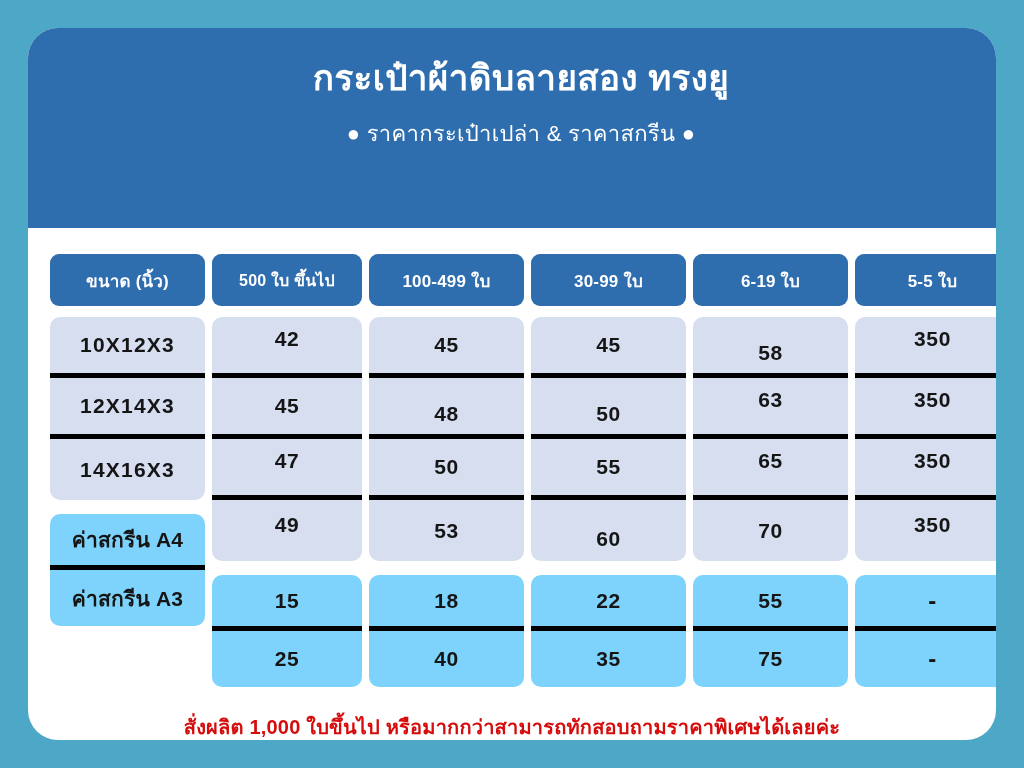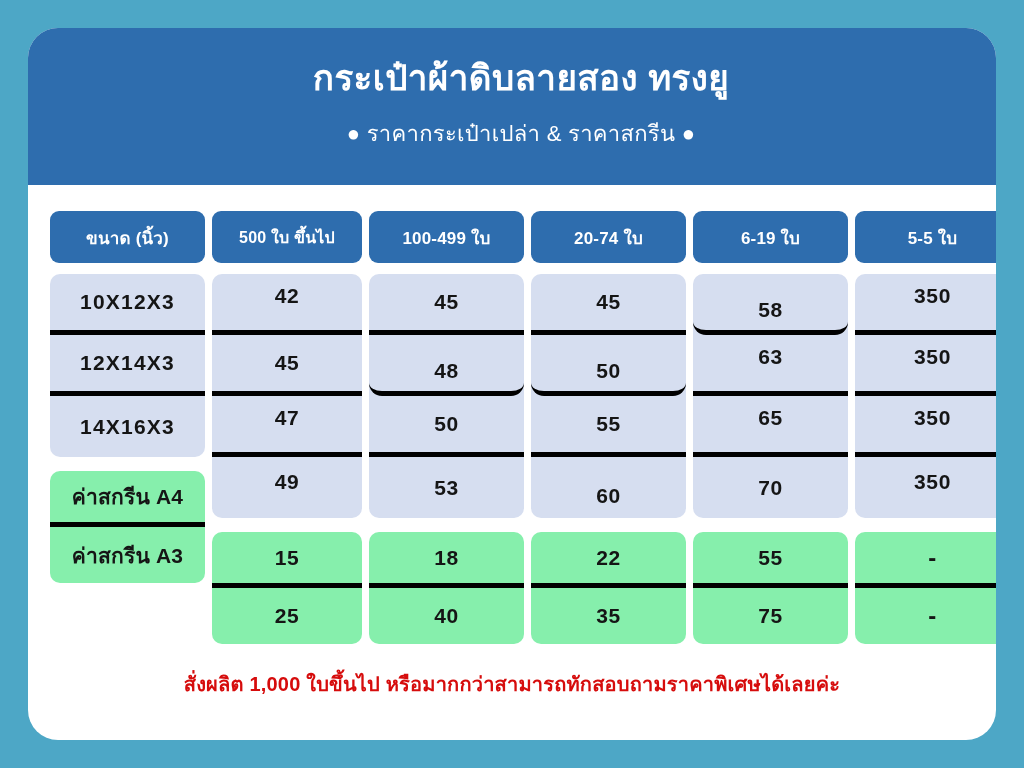--- a/index.html
+++ b/index.html
@@ -23,21 +23,21 @@
     height: 712px;
     background: #ffffff;
     border-radius: 30px;
     overflow: hidden;
     box-sizing: border-box;
   }
 
   
   .header-band {
     background: #2E6DAE;
-    height: 157px;
+    height: 200px;
     width: 100%;
     box-sizing: border-box;
     padding: 18px 30px 0 48px;
     text-align: center;
     color: #ffffff;
   }
   .poster-title {
     font-size: 35px;
     font-weight: bold;
     line-height: 1.25;
@@ -91,21 +91,21 @@
 
   
   .block-blue {
     margin-top: 11px;
     background: #D6DEF0;
     border-radius: 10px;
     overflow: hidden;
   }
   .block-cream {
     margin-top: 14px;
-    background: #86efac;
+    background: #7dd3fc;
     border-radius: 10px;
     overflow: hidden;
   }
 
   .cell {
     height: 61px;
     display: flex;
     align-items: center;
     justify-content: center;
     font-size: 21px;
@@ -128,21 +128,21 @@
   .cell.cream {
     height: 56px;
     font-size: 21px;
   }
   .cell.dash {
     font-size: 24px;
   }
 
   
   .nudge-up   { padding-bottom: 12px; }
-  .nudge-down { padding-top: 16px; border-radius: 13px; }
+  .nudge-down { padding-top: 16px; }
 
   
   .footer-note {
     text-align: center;
     color: #D60C0C;
     font-size: 20px;
     font-weight: bold;
     margin-top: 24px;
     letter-spacing: 0.2px;
     white-space: nowrap;
@@ -196,21 +196,21 @@
           <div class="cell">50</div>
           <div class="cell">53</div>
         </div>
         <div class="block-cream">
           <div class="cell cream">18</div>
           <div class="cell cream">40</div>
         </div>
       </div>
 
       <div class="col">
-        <div class="hcell">20-74 ใบ</div>
+        <div class="hcell">30-99 ใบ</div>
         <div class="block-blue">
           <div class="cell">45</div>
           <div class="cell nudge-down">50</div>
           <div class="cell">55</div>
           <div class="cell nudge-down">60</div>
         </div>
         <div class="block-cream">
           <div class="cell cream">22</div>
           <div class="cell cream">35</div>
         </div>

